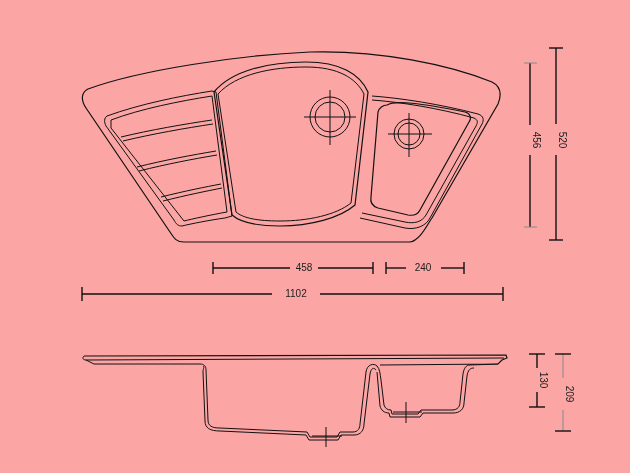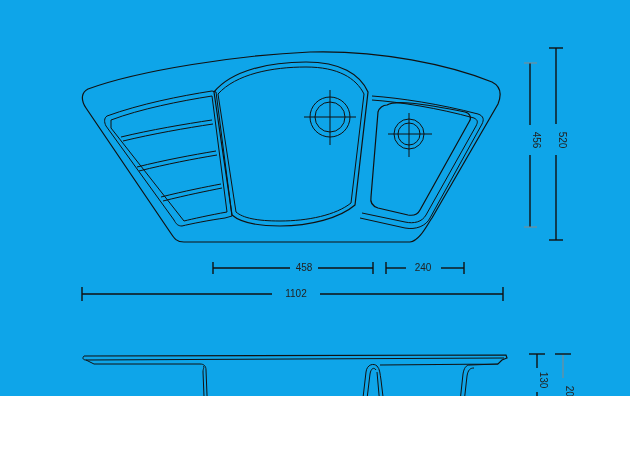--- a/index.html
+++ b/index.html
@@ -1,16 +1,16 @@
 <!DOCTYPE html>
 <html><head>
 <meta charset="utf-8">
 <style>
   html, body { margin: 0; padding: 0; background: #ffffff; }
-  #canvas { position: relative; width: 630px; height: 396px; background: #0ea5e9; overflow: hidden; }
+  #canvas { position: relative; width: 630px; height: 473px; background: #fca5a5; overflow: hidden; }
   svg { position: absolute; left: 0; top: 0; }
   .dim-text { font-family: "Liberation Sans", sans-serif; font-size: 10px; fill: #222; }
   .thin { fill: none; stroke: #111; stroke-width: 1; }
   .med { fill: none; stroke: #111; stroke-width: 1.2; }
   .dimln { fill: none; stroke: #111; stroke-width: 1.4; }
   .gray { stroke: #888; stroke-width: 1; }
 </style>
 </head>
 <body>
 

